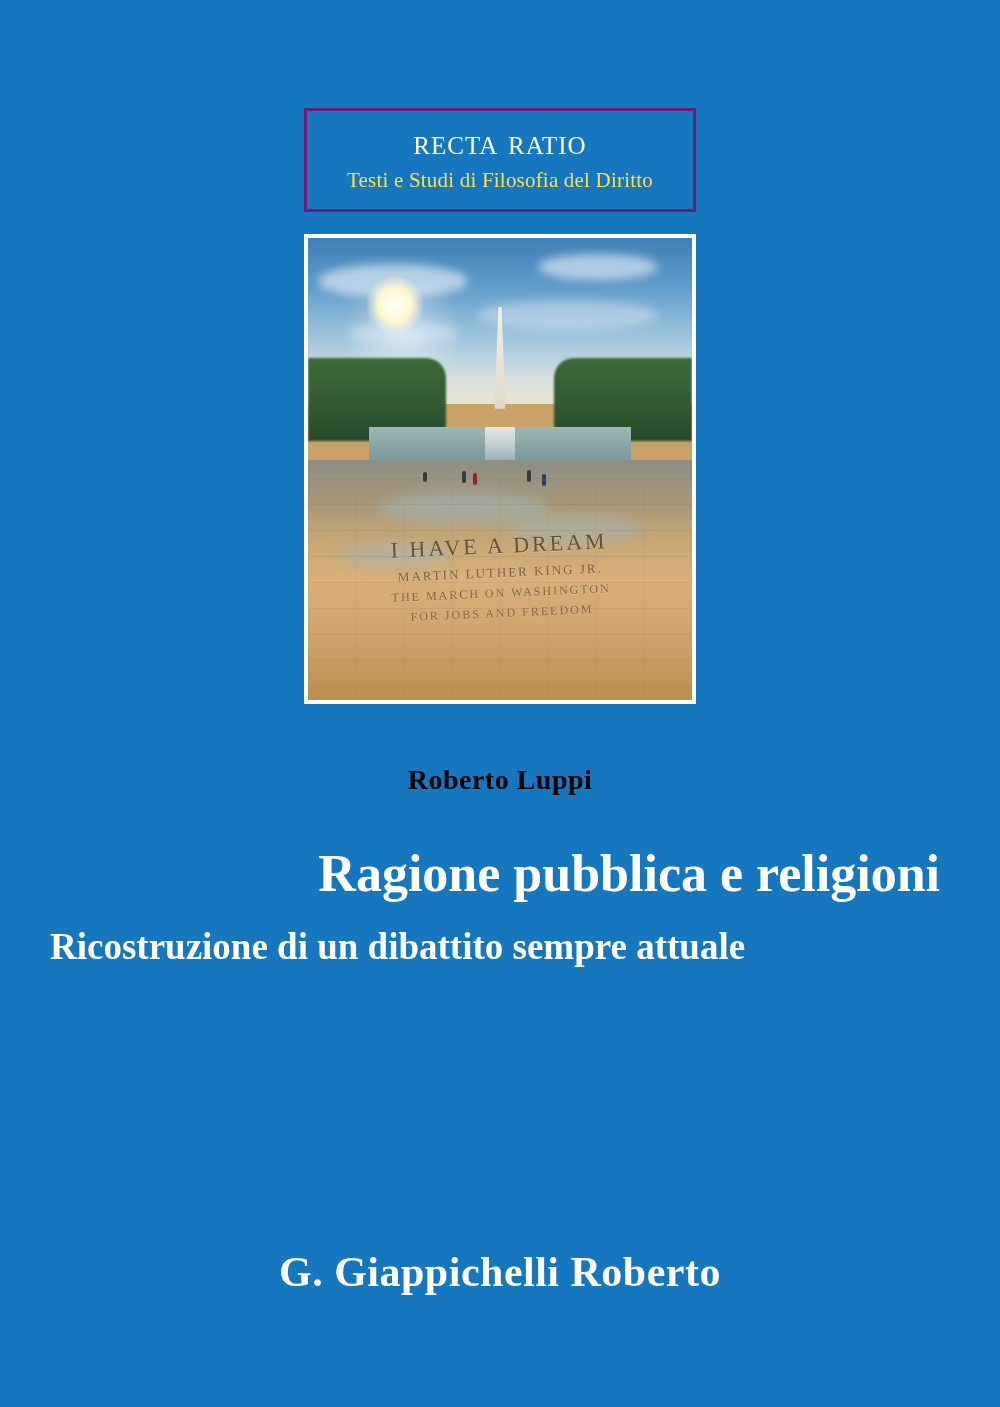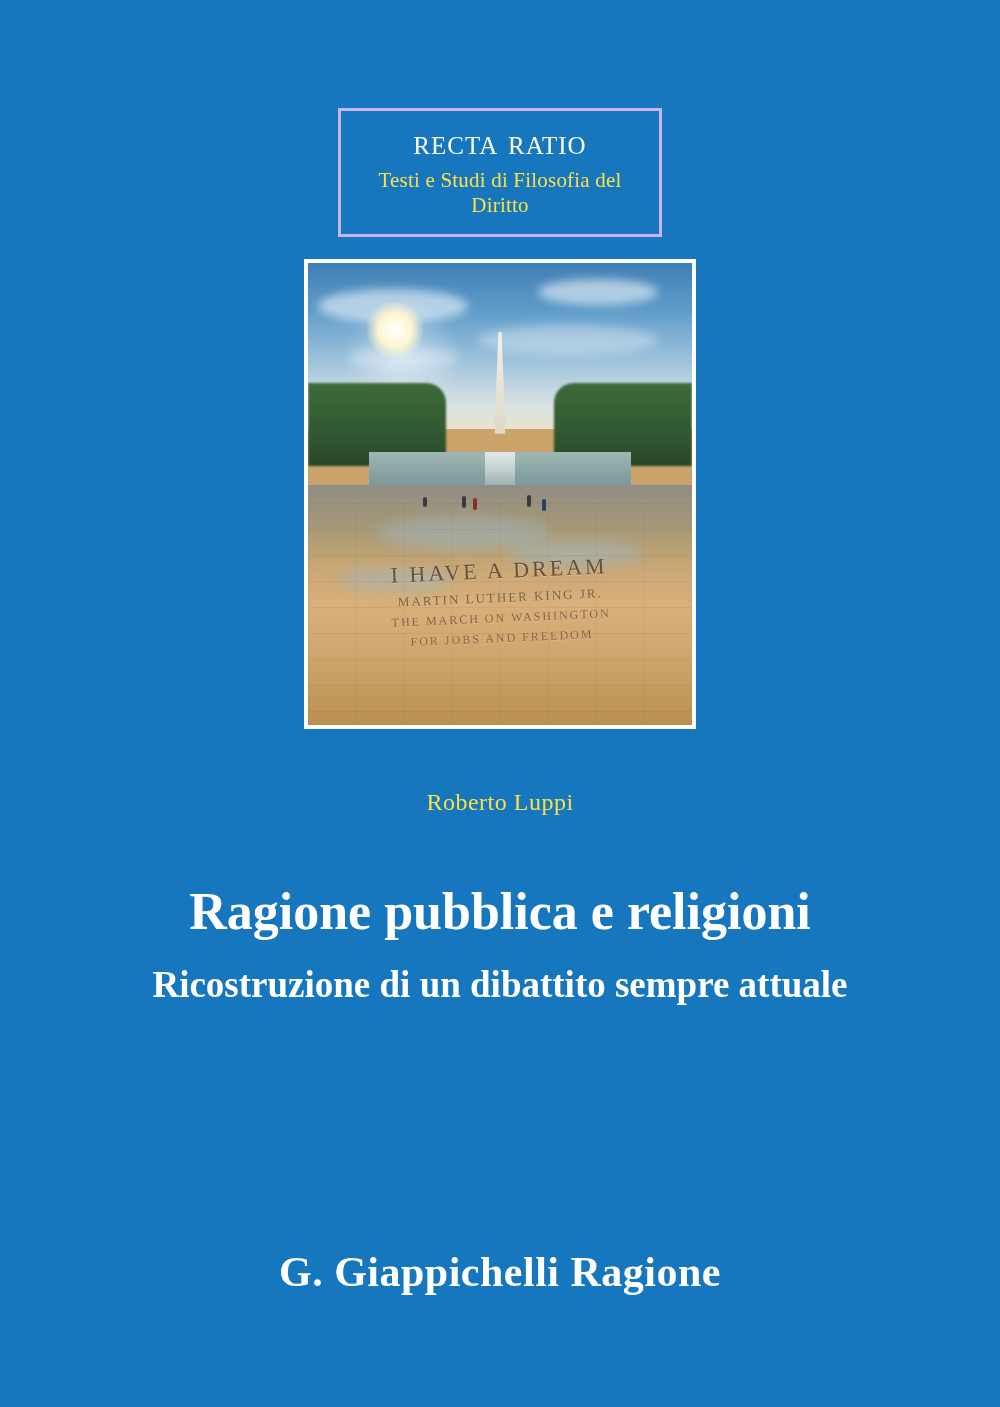--- a/index.html
+++ b/index.html
@@ -20,23 +20,23 @@
     inset: 0;
     background: #1676be;
     display: flex;
     flex-direction: column;
     align-items: center;
   }
 
   
   .series-box {
     margin-top: 108px;
-    width: 324px;
+    width: 392px;
     box-sizing: border-box;
-    border: 3px solid #c4b5fd;
+    border: 3px solid #701a75;
     padding: 14px 10px 16px 10px;
     text-align: center;
   }
   .series-title {
     color: #ffffff;
     font-family: "Liberation Serif", serif;
     font-size: 35px;
     letter-spacing: 1px;
     line-height: 1.05;
     font-variant: small-caps;
@@ -212,43 +212,42 @@
   }
   .f1 { left: 40%; top: 50.5%; }
   .f2 { left: 43%; top: 51%; background:#8a2b2b; }
   .f3 { left: 57%; top: 50.2%; }
   .f4 { left: 61%; top: 51.2%; background:#2b3b6a; }
   .f5 { left: 30%; top: 50.8%; height: 10px;}
 
   
   .author {
     margin-top: 60px;
-    color: #fde047;
-    font-family: "Liberation Serif", serif;
-    font-weight: normal;
-    font-size: 24px;
+    color: #000000;
+    font-family: "Liberation Serif", serif;
+    font-weight: bold;
+    font-size: 28px;
     letter-spacing: 0.5px;
   }
   .title {
-    margin-top: 64px;
+    margin-top: 46px;
     color: #ffffff;
     font-family: "Liberation Serif", serif;
     font-weight: bold;
     font-size: 52px;
     line-height: 1.22;
-    text-align: center;
+    text-align: right;
     width: 880px;
   }
   .subtitle {
     margin-top: 20px;
     color: #ffffff;
     font-family: "Liberation Serif", serif;
     font-weight: bold;
     font-size: 37px;
-    text-align: center;
     width: 900px;
   }
   .publisher {
     position: absolute;
     left: 0; right: 0;
     top: 1248px;
     text-align: center;
     color: #ffffff;
     font-family: "Liberation Serif", serif;
     font-weight: bold;
@@ -300,15 +299,15 @@
   </div>
 
   <div class="author">Roberto Luppi</div>
 
   <div class="title">
     <div>Ragione pubblica e religioni</div>
   </div>
 
   <div class="subtitle">Ricostruzione di un dibattito sempre attuale</div>
 
-  <div class="publisher">G. Giappichelli Ragione</div>
+  <div class="publisher">G. Giappichelli Roberto</div>
 
 </div>
 
 </body></html>

